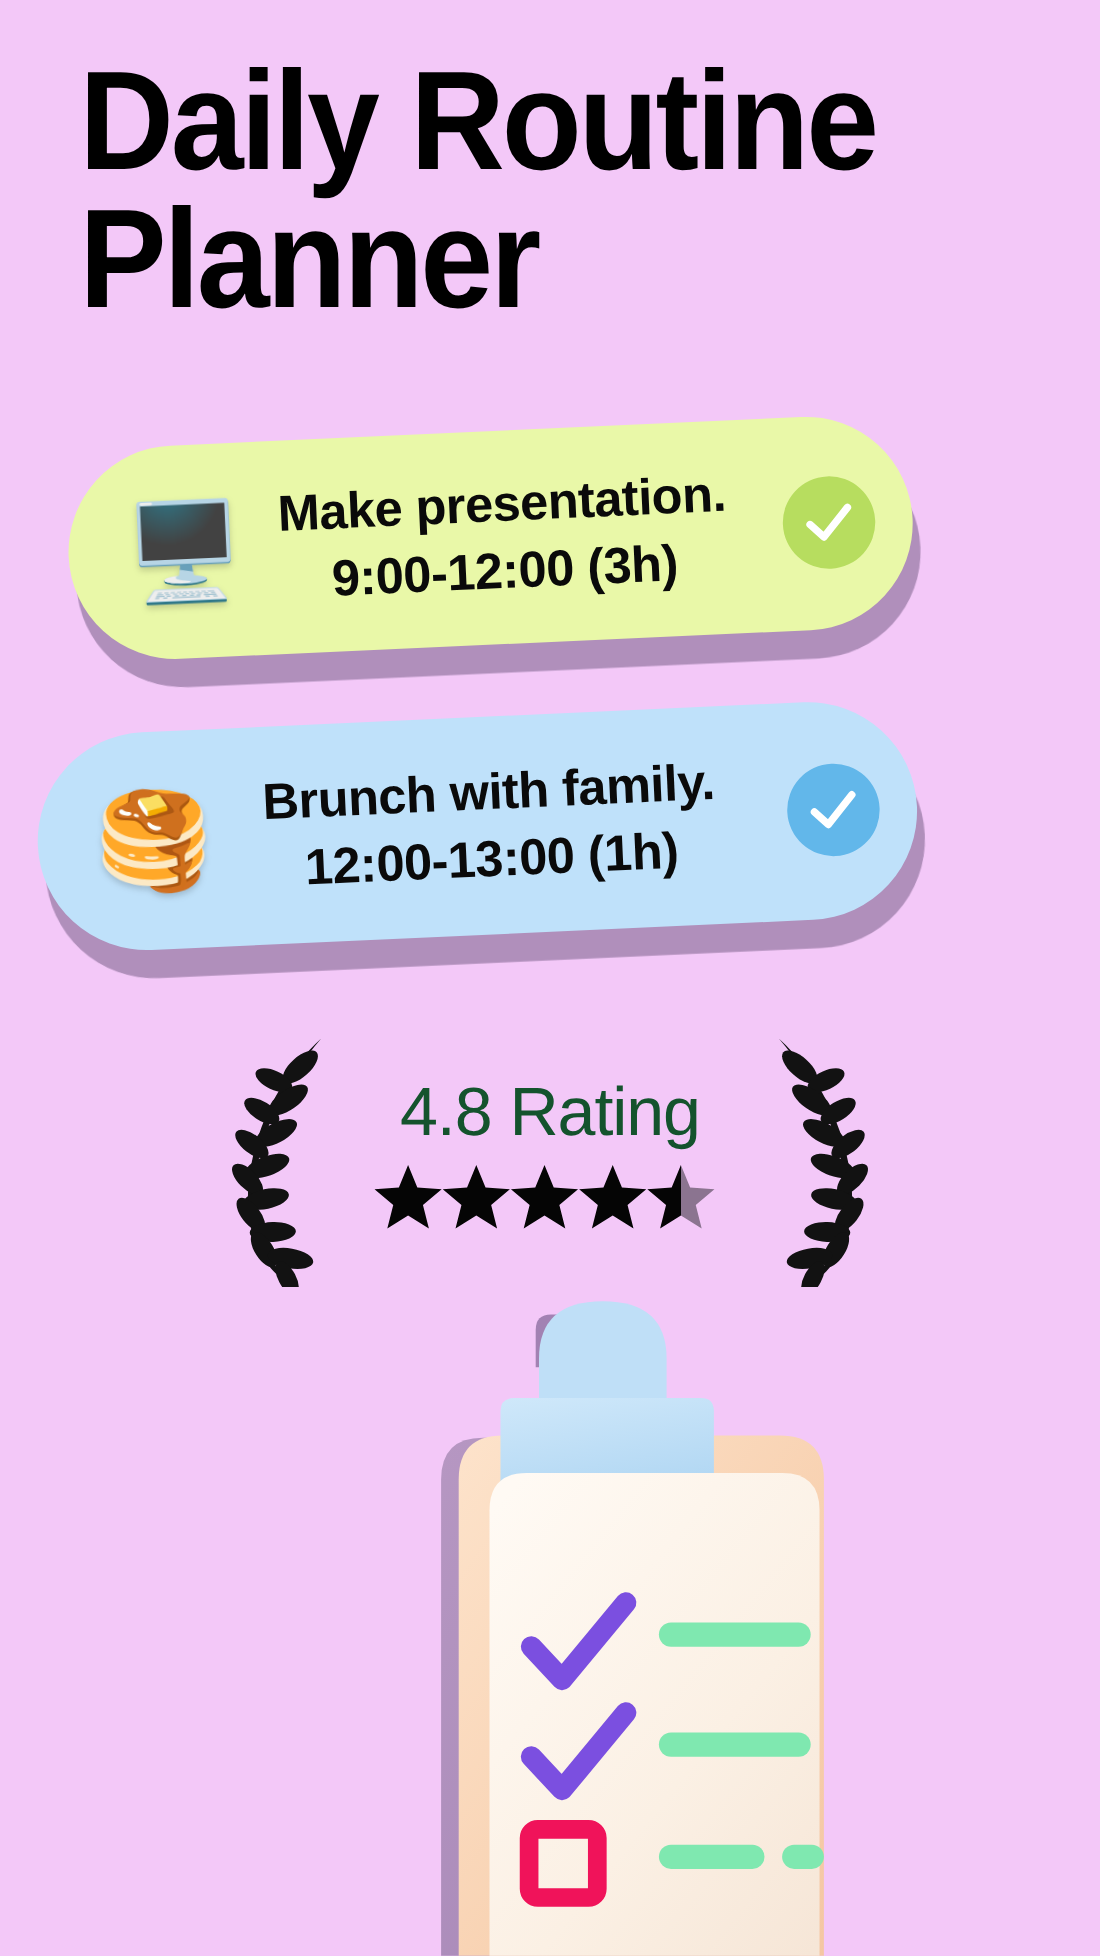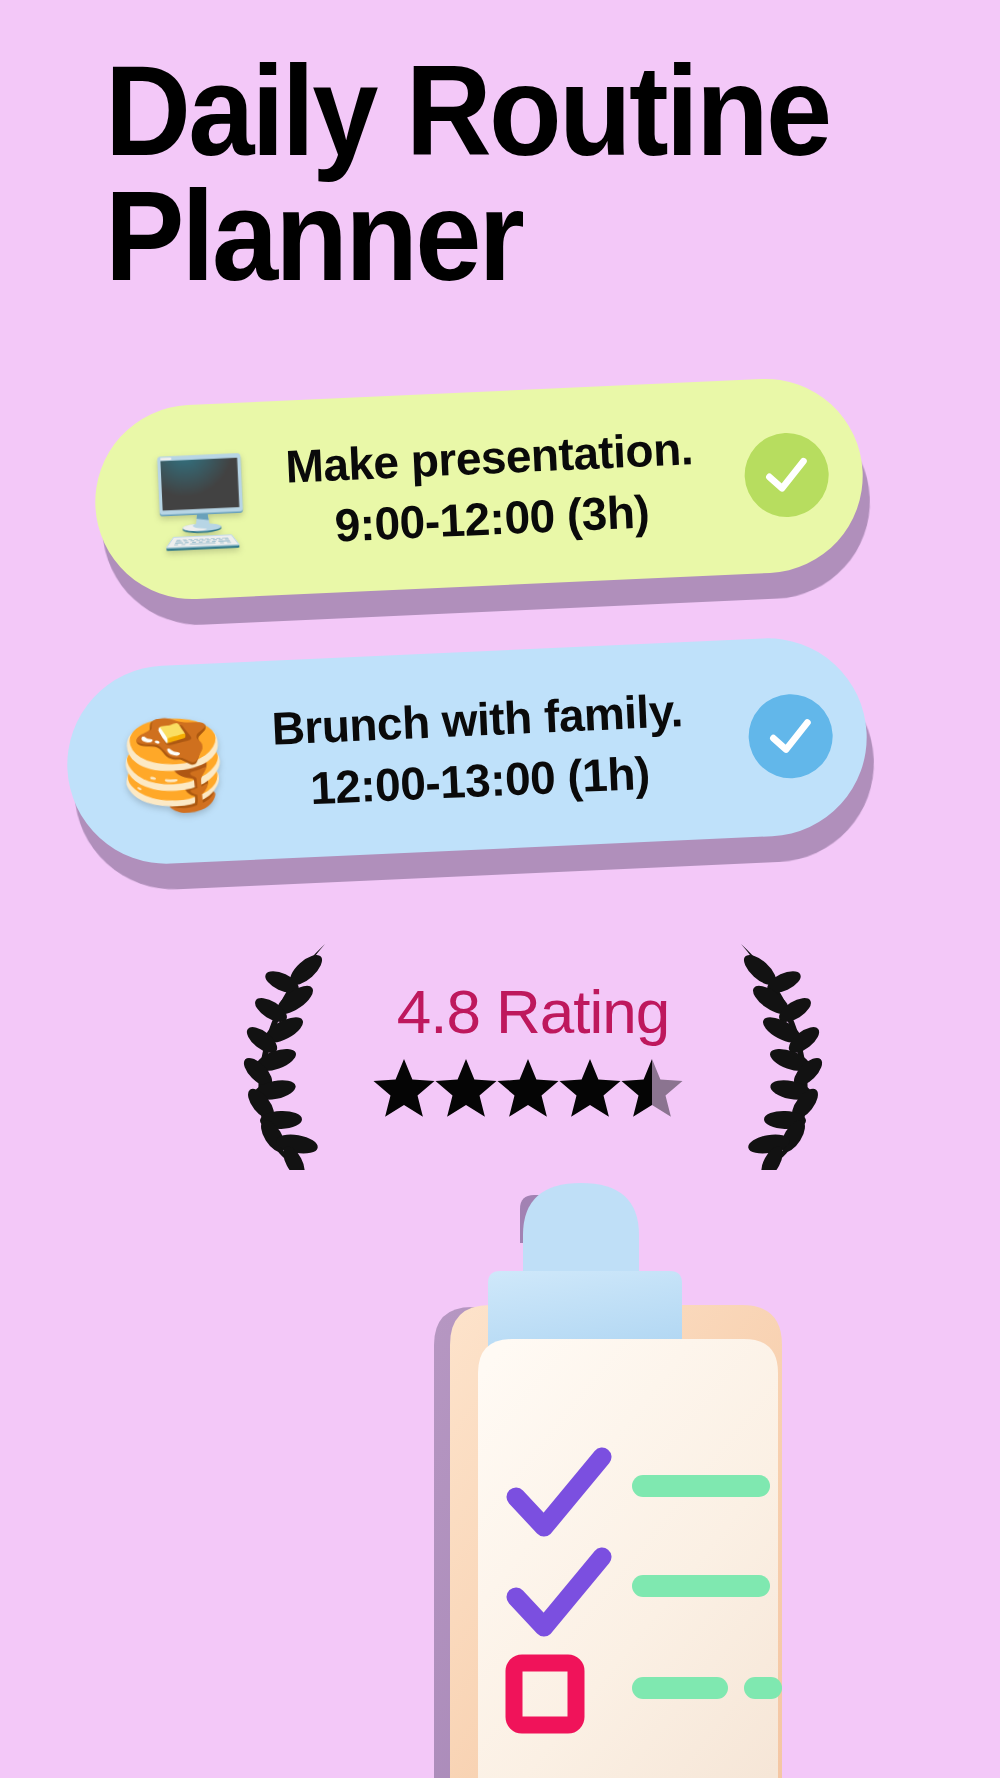--- a/index.html
+++ b/index.html
@@ -3,21 +3,21 @@
 <meta charset="utf-8">
 <title>Daily Routine Planner</title>
 <style>
   html,body{margin:0;padding:0;}
   body{
     width:1000px;height:1778px;
     background:#f3c8f8;
     font-family:"Liberation Sans", sans-serif;
     overflow:hidden;position:relative;
   }
-  #stage{position:absolute;inset:0;overflow:hidden;margin-left:33px;}
+  #stage{position:absolute;inset:0;overflow:hidden;}
 
   
   .title{
     position:absolute;left:72px;top:48px;width:860px;
     font-family:"Liberation Sans", sans-serif;
     font-weight:700;
     font-size:128px;
     line-height:0.98;
     letter-spacing:-3px;
     color:#000;
@@ -89,21 +89,21 @@
   }
   .laurel{flex:0 0 auto;width:120px;height:240px;}
   .laurel svg{width:100%;height:100%;display:block;}
   .laurel.right{transform:scaleX(-1);}
   .rating-mid{
     flex:1 1 auto;
     display:flex;flex-direction:column;align-items:center;justify-content:center;
     margin:0 -6px;
   }
   .rating-text{
-    font-size:62px;font-weight:500;color:#be185d;
+    font-size:62px;font-weight:500;color:#14532d;
     letter-spacing:-1px;line-height:1;margin-bottom:14px;
   }
   .stars{display:flex;align-items:center;}
   .stars svg{display:block;}
 
   
   #clipboard{
     position:absolute;left:355px;top:1175px;width:430px;height:605px;
   }
   #clipboard svg{width:100%;height:100%;display:block;}

